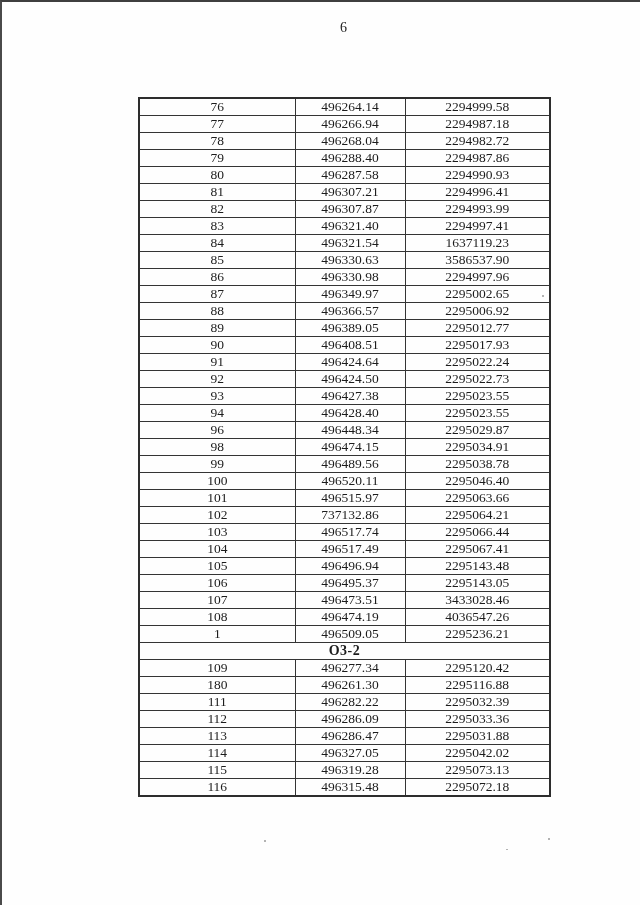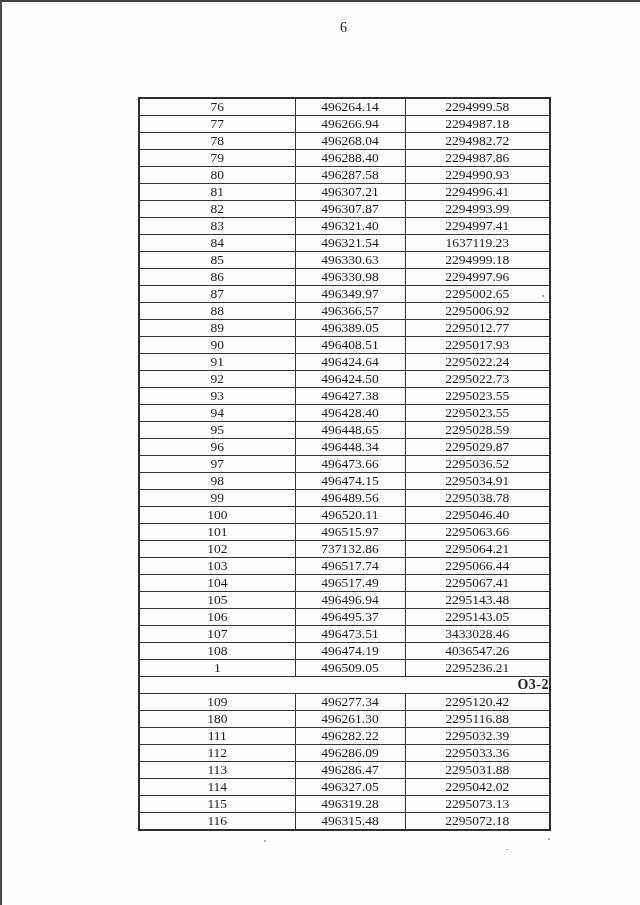--- a/index.html
+++ b/index.html
@@ -49,21 +49,20 @@
     vertical-align: middle;
     font-size: 13.5px;
     padding: 0;
     white-space: nowrap;
     overflow: hidden;
   }
   table.coord-table td.section-header {
     font-weight: bold;
     font-size: 14px;
     letter-spacing: 0.5px;
-    text-align: right;
   }
   .speck {
     position: absolute;
     width: 2px;
     height: 2px;
     border-radius: 50%;
     background: #9a9a9a;
   }
   .speck.s1 { left: 540px; top: 293px; }
   .speck.s2 { left: 546px; top: 836px; }
@@ -125,21 +124,21 @@
           <td>2294997.41</td>
         </tr>
         <tr>
           <td>84</td>
           <td>496321.54</td>
           <td>1637119.23</td>
         </tr>
         <tr>
           <td>85</td>
           <td>496330.63</td>
-          <td>2294999.18</td>
+          <td>3586537.90</td>
         </tr>
         <tr>
           <td>86</td>
           <td>496330.98</td>
           <td>2294997.96</td>
         </tr>
         <tr>
           <td>87</td>
           <td>496349.97</td>
           <td>2295002.65</td>
@@ -173,33 +172,23 @@
           <td>93</td>
           <td>496427.38</td>
           <td>2295023.55</td>
         </tr>
         <tr>
           <td>94</td>
           <td>496428.40</td>
           <td>2295023.55</td>
         </tr>
         <tr>
-          <td>95</td>
-          <td>496448.65</td>
-          <td>2295028.59</td>
-        </tr>
-        <tr>
           <td>96</td>
           <td>496448.34</td>
           <td>2295029.87</td>
-        </tr>
-        <tr>
-          <td>97</td>
-          <td>496473.66</td>
-          <td>2295036.52</td>
         </tr>
         <tr>
           <td>98</td>
           <td>496474.15</td>
           <td>2295034.91</td>
         </tr>
         <tr>
           <td>99</td>
           <td>496489.56</td>
           <td>2295038.78</td>

